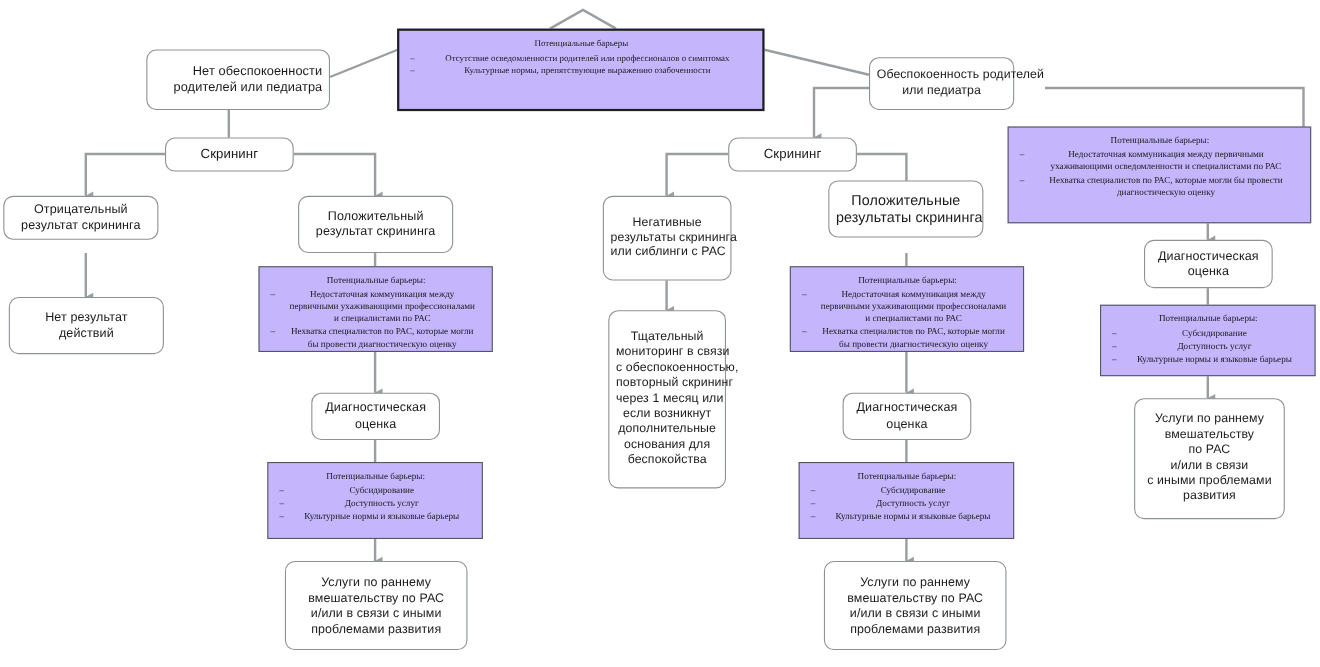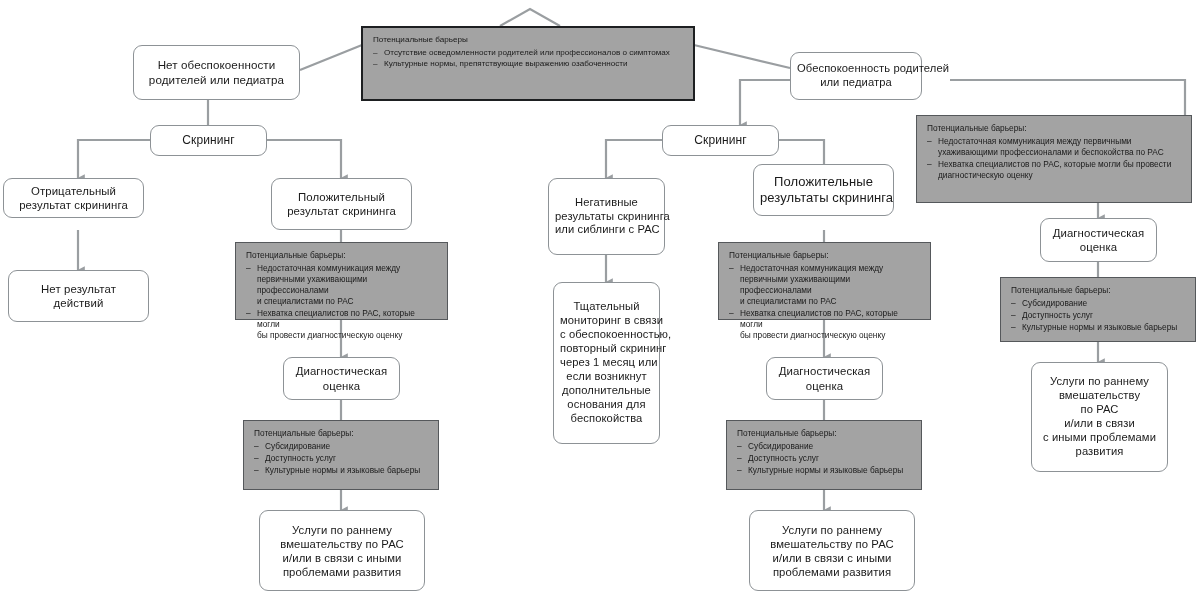--- a/index.html
+++ b/index.html
@@ -35,26 +35,27 @@
     border-radius: 9px;
     line-height: 1.24;
     letter-spacing: 0.1px;
     padding: 3px 6px;
   }
   .node .lines { width: 100%; }
   .node .ln { display: block; white-space: nowrap; }
   .barriers {
     position: absolute;
     box-sizing: border-box;
-    background: #a3a3a3;
+    background: #c4b5fd;
     border: 1.4px solid #55585b;
     border-radius: 0;
     padding: 7px 9px 7px 10px;
-    text-align: left;
+    text-align: center;
     line-height: 1.32;
+    font-family: Liberation Serif, serif;
   }
   .barriers.thick { border-width: 2.1px; border-color: #1d1f21; }
   .barriers .btitle {
     display: block;
     margin-bottom: 2px;
     white-space: nowrap;
   }
   .barriers ul {
     margin: 0; padding: 0; list-style: none;
   }
@@ -129,21 +130,21 @@
     <ul>
       <li>
         <span class="cont">Отсутствие осведомленности родителей или профессионалов о симптомах</span>
       </li>
       <li>
         <span class="cont">Культурные нормы, препятствующие выражению озабоченности</span>
       </li>
     </ul>
   </div>
 
-  <div class="node" style="left:133px; top:45px; width:167px; height:55px; font-size:11.6px;">
+  <div class="node" style="left:133px; top:45px; width:167px; height:55px; font-size:11.6px;text-align:right;">
     <span class="lines">
       <span class="ln">Нет обеспокоенности</span>
       <span class="ln">родителей или педиатра</span>
     </span>
   </div>
 
   <div class="node" style="left:790px; top:52px; width:132px; height:48px; font-size:11.2px;">
     <span class="lines">
       <span class="ln">Обеспокоенность родителей</span>
       <span class="ln">или педиатра</span>
@@ -302,21 +303,21 @@
       <span class="ln">и/или в связи с иными</span>
       <span class="ln">проблемами развития</span>
     </span>
   </div>
 
   <div class="barriers" style="left:916px; top:115px; width:276px; height:88px; font-size:8.3px;">
     <span class="btitle">Потенциальные барьеры:</span>
     <ul>
       <li>
         <span class="cont">Недостаточная коммуникация между первичными</span>
-        <span class="cont">ухаживающими профессионалами и беспокойства по РАС</span>
+        <span class="cont">ухаживающими осведомленности и специалистами по РАС</span>
       </li>
       <li>
         <span class="cont">Нехватка специалистов по РАС, которые могли бы провести</span>
         <span class="cont">диагностическую оценку</span>
       </li>
     </ul>
   </div>
 
   <div class="node" style="left:1040px; top:218px; width:117px; height:44px; font-size:11.4px;">
     <span class="lines">

